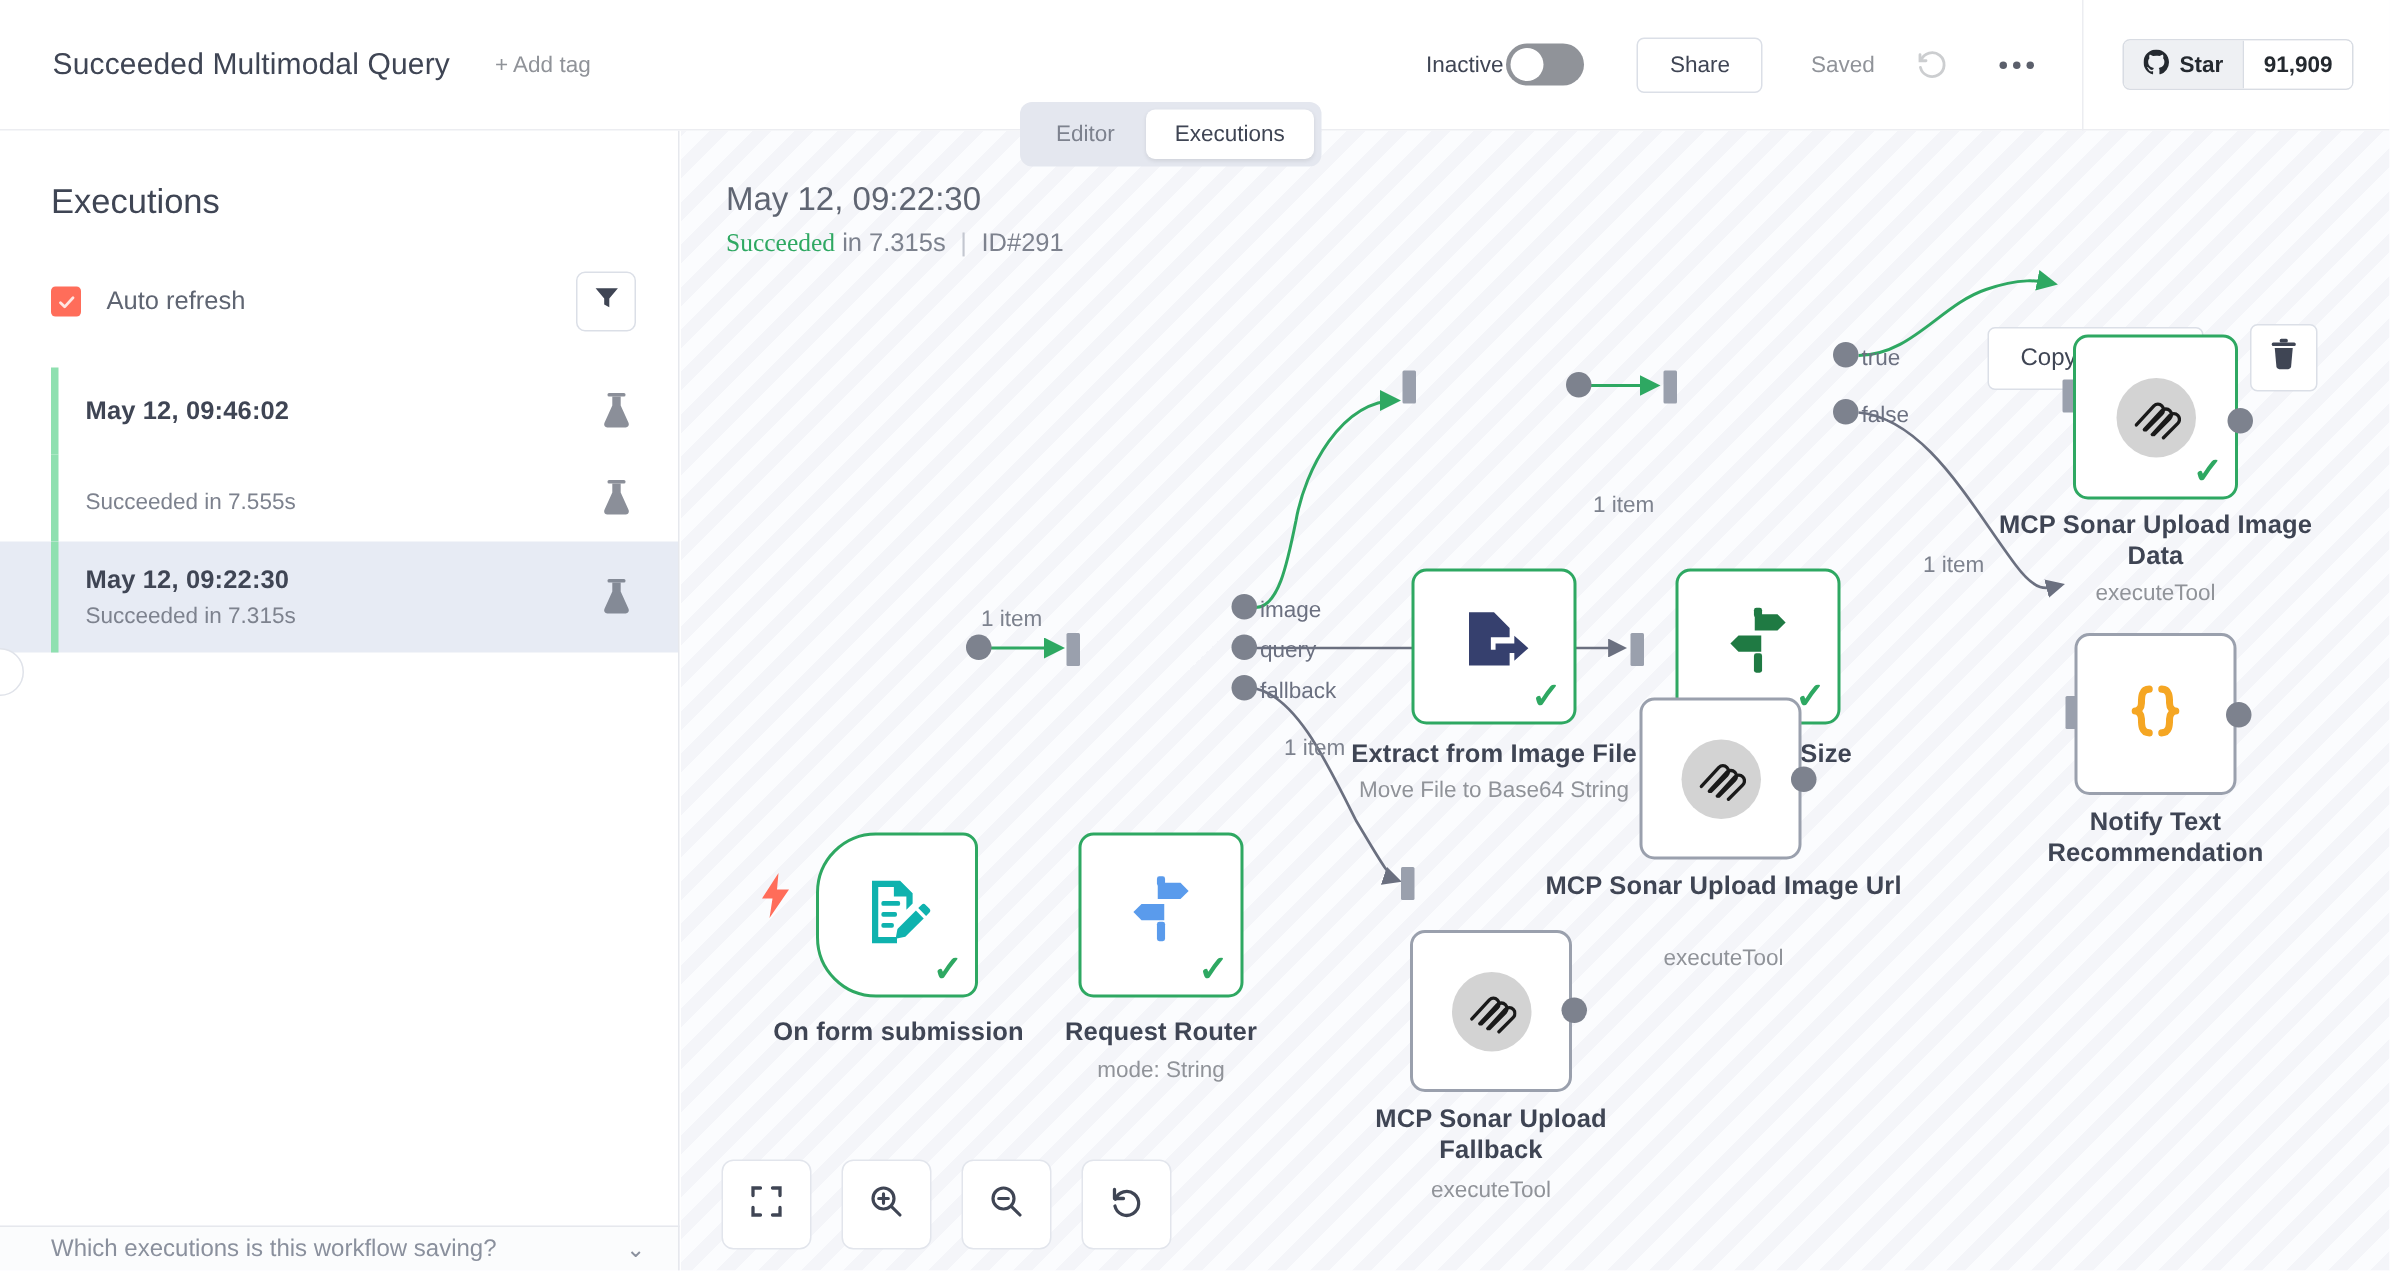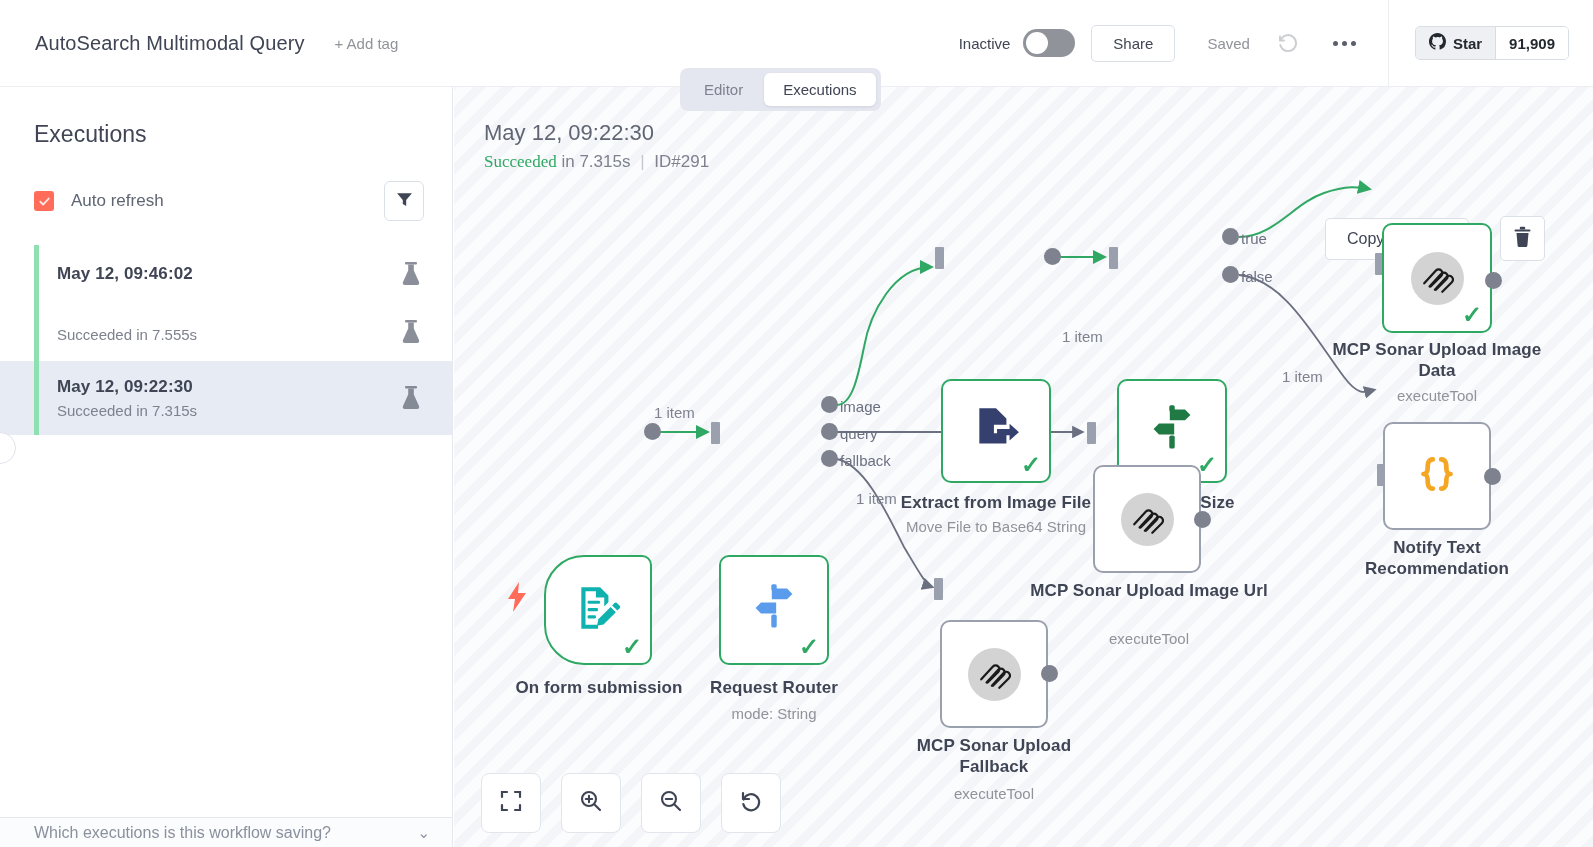--- a/index.html
+++ b/index.html
@@ -22,32 +22,32 @@
     margin-left: 35px; font-size: 20px; color: #3f4554;
     font-weight: 400; letter-spacing: .1px; white-space: nowrap;
   }
   .add-tag {
     margin-left: 30px; font-size: 15px; color: #909399;
     cursor: pointer; white-space: nowrap;
   }
   .hdr-right {
     margin-left: auto; display: flex; align-items: center; height: 100%;
   }
-  .inactive-wrap { display: flex; align-items: center; gap: 13px; }
+  .inactive-wrap { display: flex; align-items: center; gap: 2px; }
   .inactive-label { font-size: 15px; color: #3f4554; }
   .toggle {
     width: 52px; height: 28px; border-radius: 14px; background: #909399;
     position: relative; cursor: pointer;
   }
   .toggle::after {
     content: ""; position: absolute; top: 3px; left: 3px;
     width: 22px; height: 22px; border-radius: 50%; background: #fff;
   }
   .share-btn {
-    margin-left: 16px; padding: 9px 21px; border: 1px solid #dbdfe7;
+    margin-left: 35px; padding: 9px 21px; border: 1px solid #dbdfe7;
     border-radius: 5px; background: #fff; font-size: 15px; color: #3f4554;
     cursor: pointer; font-family: inherit;
   }
   .saved-label { margin-left: 32px; font-size: 15px; color: #909399; }
   .hist-icon { margin-left: 26px; width: 24px; height: 24px; cursor: pointer; opacity: .45; }
   .dots-btn {
     margin-left: 30px; width: 30px; height: 26px; display: flex;
     align-items: center; justify-content: center; gap: 4px; cursor: pointer;
   }
   .dots-btn i { width: 5px; height: 5px; border-radius: 50%; background: #5b5f6b; display: block; }
@@ -201,21 +201,21 @@
     width: 53px; height: 53px; border-radius: 50%; background: #d3d3d3;
     display: flex; align-items: center; justify-content: center;
   }
 </style>
 </head>
 <body>
 
 <div id="app">
 
   <div class="header">
-    <div class="wf-title">AutoSearch Multimodal Query</div>
+    <div class="wf-title">Succeeded Multimodal Query</div>
     <div class="add-tag">+ Add tag</div>
 
     <div class="hdr-right">
       <div class="inactive-wrap">
         <span class="inactive-label">Inactive</span>
         <div class="toggle"></div>
       </div>
 
       <button class="share-btn">Share</button>
       <span class="saved-label">Saved</span>

